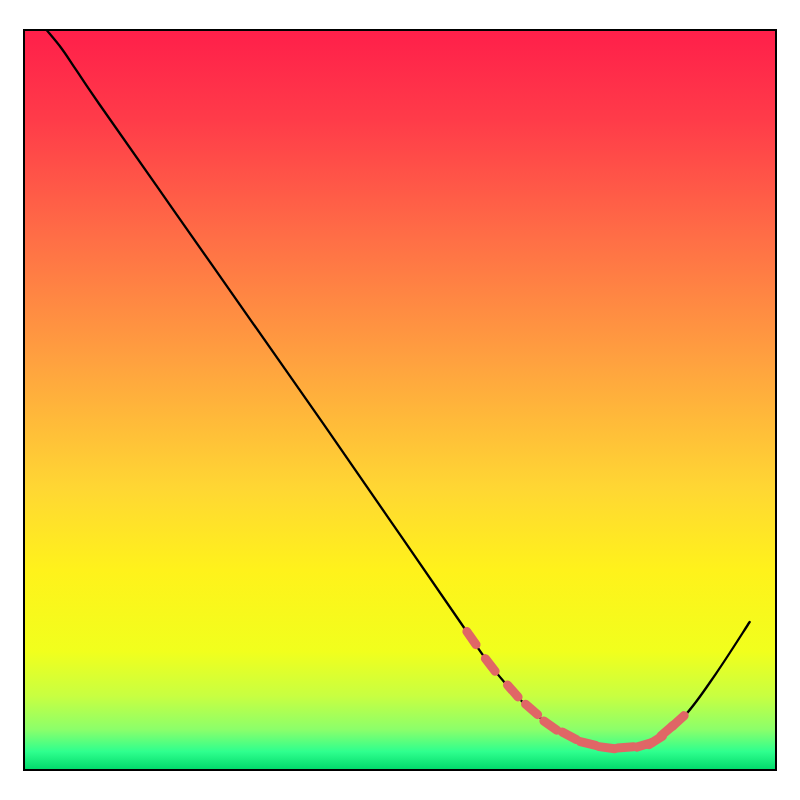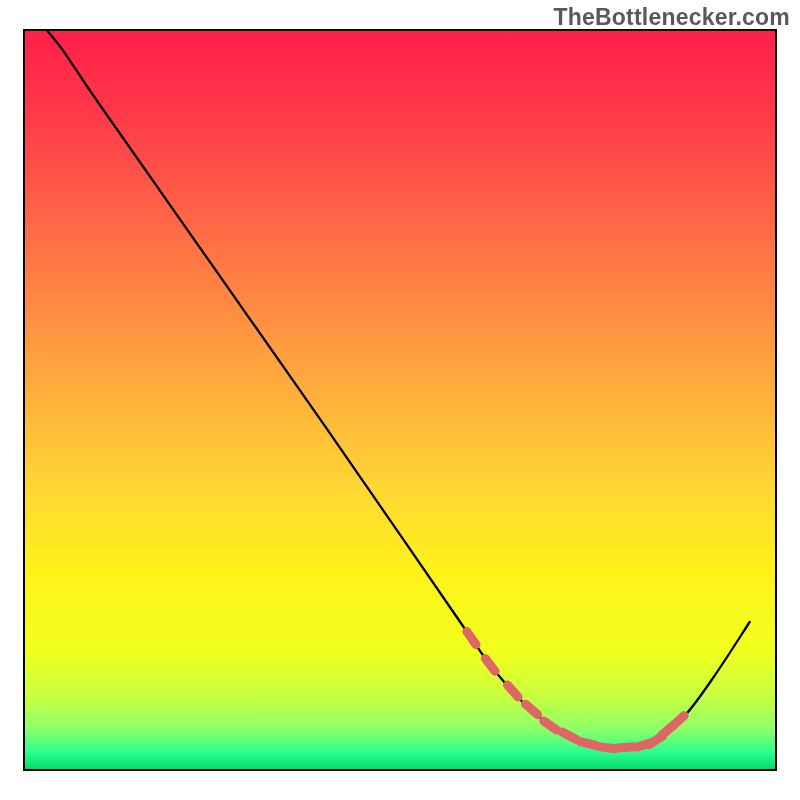--- a/index.html
+++ b/index.html
@@ -32,21 +32,20 @@
     width: 800px;
     height: 800px;
     display: block;
   }
 </style>
 </head>
 <body>
 
 <div class="frame">
 
-  <div class="watermark">TheBottlenecker.com</div>
 
   <svg class="plot" viewBox="0 0 800 800">
     <defs>
       <linearGradient id="bg-grad" x1="0" y1="0" x2="0" y2="1">
           <stop offset="0.00%" stop-color="#ff1f4a"></stop>
           <stop offset="12.00%" stop-color="#ff3b49"></stop>
           <stop offset="28.00%" stop-color="#ff6e46"></stop>
           <stop offset="45.00%" stop-color="#ffa23f"></stop>
           <stop offset="62.00%" stop-color="#ffd733"></stop>
           <stop offset="73.00%" stop-color="#fff21b"></stop>

